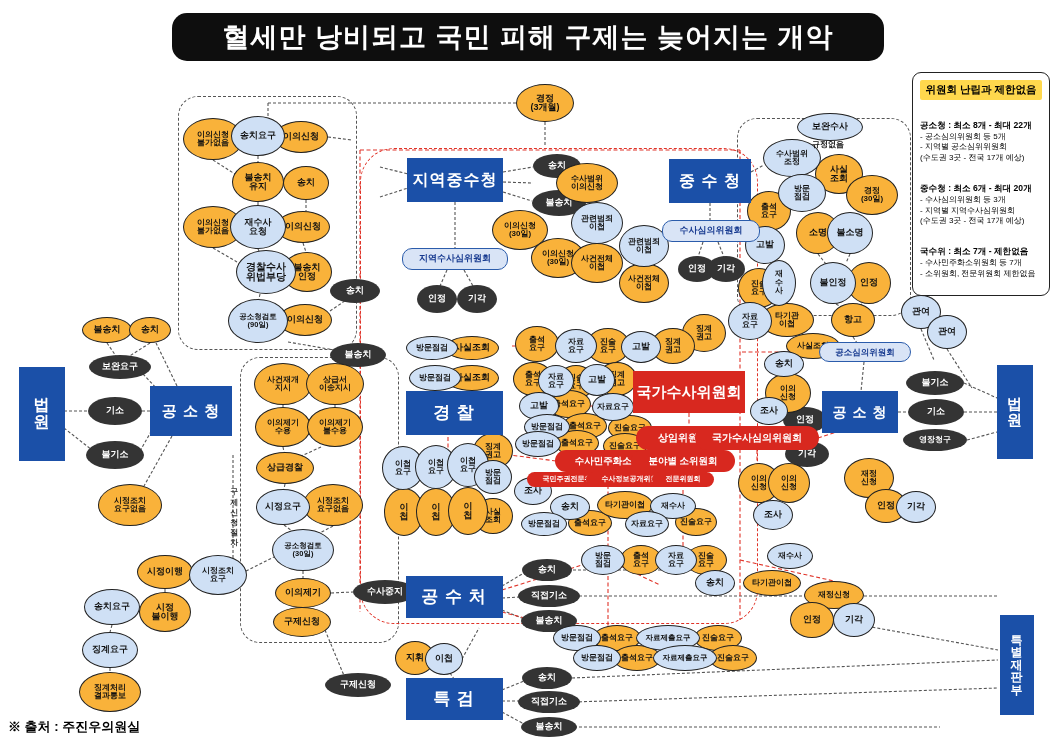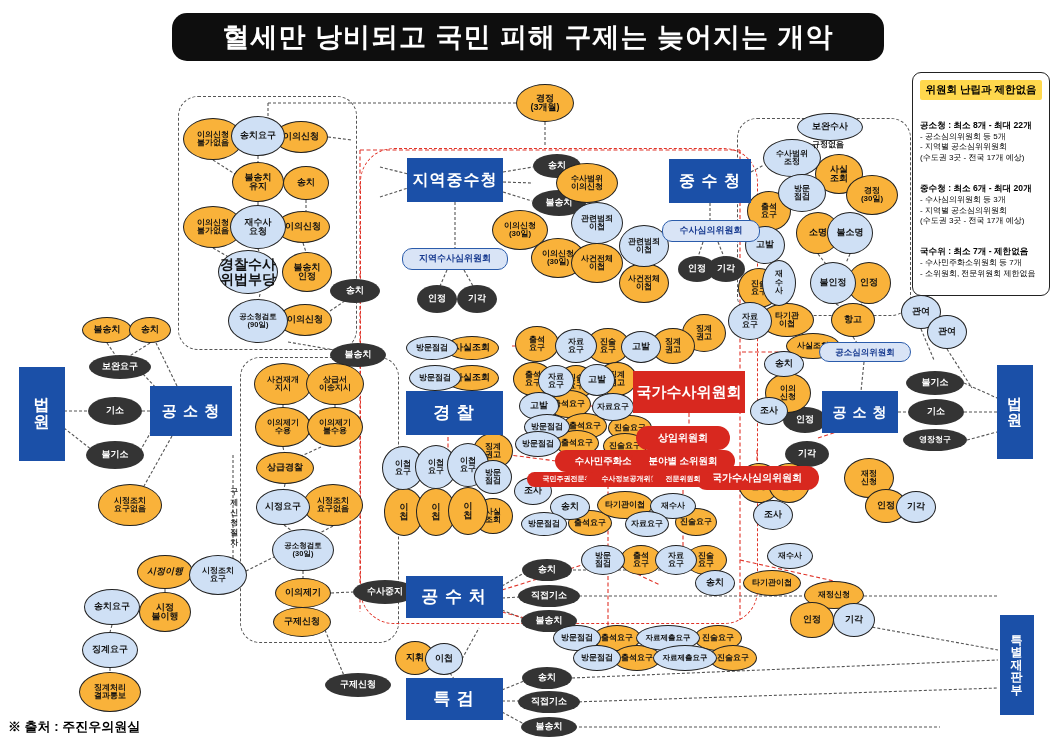--- a/index.html
+++ b/index.html
@@ -43,21 +43,21 @@
 
   <div id="info-box">
     <div id="info-title">위원회 난립과 제한없음</div>
     <div id="info-sections">
         <div class="info-heading">공소청 : 최소 8개 - 최대 22개</div>
         <div class="info-line">- 공소심의위원회 등 5개</div>
         <div class="info-line">- 지역별 공소심위위원회</div>
         <div class="info-line">  (수도권 3곳 - 전국 17개 예상)</div>
         <div class="info-heading">중수청 : 최소 6개 - 최대 20개</div>
         <div class="info-line">- 수사심의위원회 등 3개</div>
-        <div class="info-line">- 지역별 공소심의위원회</div>
+        <div class="info-line">- 지역별 지역수사심위원회</div>
         <div class="info-line">  (수도권 3곳 - 전국 17개 예상)</div>
         <div class="info-heading">국수위 : 최소 7개 - 제한없음</div>
         <div class="info-line">- 수사민주화소위원회 등 7개</div>
         <div class="info-line">- 소위원회, 전문위원회 제한없음</div>
       </div>
   </div>
 
   <svg id="edges" width="1058" height="737">
       <line x1="258" y1="156" x2="258" y2="162" stroke="#555555" stroke-width="1.1" stroke-dasharray="3 2"></line>
       <line x1="258" y1="202" x2="258" y2="206" stroke="#555555" stroke-width="1.1" stroke-dasharray="3 2"></line>
@@ -214,21 +214,21 @@
       <div class="node t-oe" style="left: 183px; top: 206px; width: 60px; height: 42px; font-size: 8px;">이의신청
 불가없음</div>
       <div class="node t-oe" style="left: 276px; top: 211px; width: 54px; height: 32px; font-size: 9px;">이의신청</div>
       <div class="node t-oe" style="left: 282px; top: 252px; width: 50px; height: 40px; font-size: 9px;">불송치
 인정</div>
       <div class="node t-oe" style="left: 278px; top: 304px; width: 54px; height: 32px; font-size: 9px;">이의신청</div>
       <div class="node t-oe" style="left: 82px; top: 317px; width: 50px; height: 26px; font-size: 9px;">불송치</div>
       <div class="node t-oe" style="left: 129px; top: 317px; width: 42px; height: 26px; font-size: 9px;">송치</div>
       <div class="node t-oe" style="left: 98px; top: 484px; width: 64px; height: 42px; font-size: 8px;">시정조치
 요구없음</div>
-      <div class="node t-oe" style="left: 137px; top: 555px; width: 56px; height: 34px; font-size: 9px; font-style: italic;">시정이행</div>
+      <div class="node t-oe" style="left: 137px; top: 555px; width: 56px; height: 34px; font-size: 9px;">시정이행</div>
       <div class="node t-oe" style="left: 139px; top: 592px; width: 52px; height: 40px; font-size: 9px;">시정
 불이행</div>
       <div class="node t-oe" style="left: 79px; top: 672px; width: 62px; height: 40px; font-size: 8px;">징계처리
 결과통보</div>
       <div class="node t-oe" style="left: 254px; top: 363px; width: 58px; height: 42px; font-size: 8px;">사건재개
 지시</div>
       <div class="node t-oe" style="left: 306px; top: 363px; width: 58px; height: 42px; font-size: 8px;">상급서
 이송지시</div>
       <div class="node t-oe" style="left: 255px; top: 407px; width: 56px; height: 40px; font-size: 8px;">이의제기
 수용</div>
@@ -316,21 +316,21 @@
 신청</div>
       <div class="node t-oe" style="left: 768px; top: 463px; width: 42px; height: 40px; font-size: 8px;">이의
 신청</div>
       <div class="node t-oe" style="left: 765px; top: 373px; width: 46px; height: 40px; font-size: 8px;">이의
 신청</div>
       <div class="node t-oe" style="left: 743px; top: 570px; width: 58px; height: 26px; font-size: 8px;">타기관이첩</div>
       <div class="node t-oe" style="left: 786px; top: 333px; width: 54px; height: 26px; font-size: 8px;">사실조회</div>
       <div class="node t-be" style="left: 231px; top: 116px; width: 54px; height: 40px; font-size: 9px;">송치요구</div>
       <div class="node t-be" style="left: 230px; top: 205px; width: 56px; height: 44px; font-size: 9px;">재수사
 요청</div>
-      <div class="node t-be" style="left: 218px; top: 250px; width: 60px; height: 44px; font-size: 14px;">경찰수사
+      <div class="node t-be" style="left: 236px; top: 250px; width: 60px; height: 44px; font-size: 10px;">경찰수사
 위법부당</div>
       <div class="node t-be" style="left: 228px; top: 299px; width: 60px; height: 44px; font-size: 7.5px;">공소청검토
 (90일)</div>
       <div class="node t-be" style="left: 256px; top: 489px; width: 54px; height: 36px; font-size: 9px;">시정요구</div>
       <div class="node t-be" style="left: 272px; top: 529px; width: 62px; height: 42px; font-size: 7.5px;">공소청검토
 (30일)</div>
       <div class="node t-be" style="left: 189px; top: 555px; width: 58px; height: 40px; font-size: 8px;">시정조치
 요구</div>
       <div class="node t-be" style="left: 84px; top: 589px; width: 56px; height: 36px; font-size: 9px;">송치요구</div>
       <div class="node t-be" style="left: 82px; top: 632px; width: 56px; height: 36px; font-size: 9px;">징계요구</div>
@@ -391,21 +391,21 @@
       <div class="node t-be" style="left: 573px; top: 645px; width: 48px; height: 26px; font-size: 8px;">방문점검</div>
       <div class="node t-be" style="left: 653px; top: 645px; width: 64px; height: 26px; font-size: 7.5px;">자료제출요구</div>
       <div class="node t-be" style="left: 425px; top: 643px; width: 38px; height: 32px; font-size: 9px;">이첩</div>
       <div class="node t-be" style="left: 750px; top: 397px; width: 38px; height: 28px; font-size: 9px;">조사</div>
       <div class="node t-be" style="left: 764px; top: 351px; width: 40px; height: 26px; font-size: 9px;">송치</div>
       <div class="node t-be" style="left: 695px; top: 570px; width: 40px; height: 26px; font-size: 9px;">송치</div>
       <div class="node t-cp" style="left: 402px; top: 248px; width: 106px; height: 22px; font-size: 9px;">지역수사심위원회</div>
       <div class="node t-cp" style="left: 662px; top: 220px; width: 98px; height: 22px; font-size: 9px;">수사심의위원회</div>
       <div class="node t-cp" style="left: 819px; top: 342px; width: 92px; height: 20px; font-size: 8.5px;">공소심의위원회</div>
       <div class="node t-rp" style="left: 636px; top: 426px; width: 94px; height: 24px; font-size: 10px;">상임위원회</div>
-      <div class="node t-rp" style="left: 695px; top: 426px; width: 124px; height: 24px; font-size: 10px; margin-top: 40px;">국가수사심의위원회</div>
+      <div class="node t-rp" style="left: 695px; top: 426px; width: 124px; height: 24px; font-size: 10px;">국가수사심의위원회</div>
       <div class="node t-rp" style="left: 555px; top: 450px; width: 106px; height: 22px; font-size: 9.5px;">수사민주화소위</div>
       <div class="node t-rp" style="left: 631px; top: 450px; width: 104px; height: 22px; font-size: 9.5px;">분야별 소위원회</div>
       <div class="node t-rp" style="left: 527px; top: 471.5px; width: 94px; height: 15px; font-size: 7px;">국민주권전문위원회</div>
       <div class="node t-rp" style="left: 586px; top: 471.5px; width: 94px; height: 15px; font-size: 7px;">수사정보공개위원회</div>
       <div class="node t-rp" style="left: 652px; top: 471.5px; width: 62px; height: 15px; font-size: 7px;">전문위원회</div>
       <div class="node t-txt" style="left: 798px; top: 139px; width: 60px; height: 12px; font-size: 8px;">규정없음</div>
       <div class="node t-vtxt" style="left: 226px; top: 460px; width: 14px; height: 104px; font-size: 8px;">구제신청절차</div>
     </div>
 
   <div id="source-caption">※ 출처 : 주진우의원실</div>

